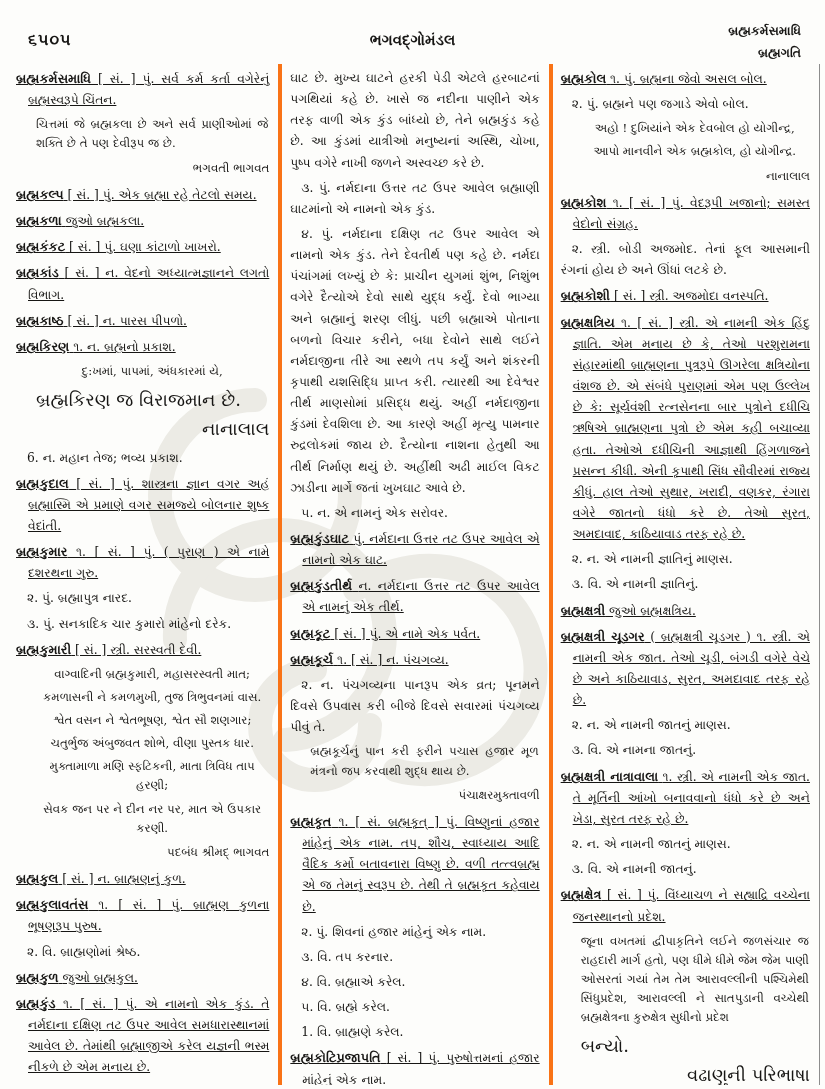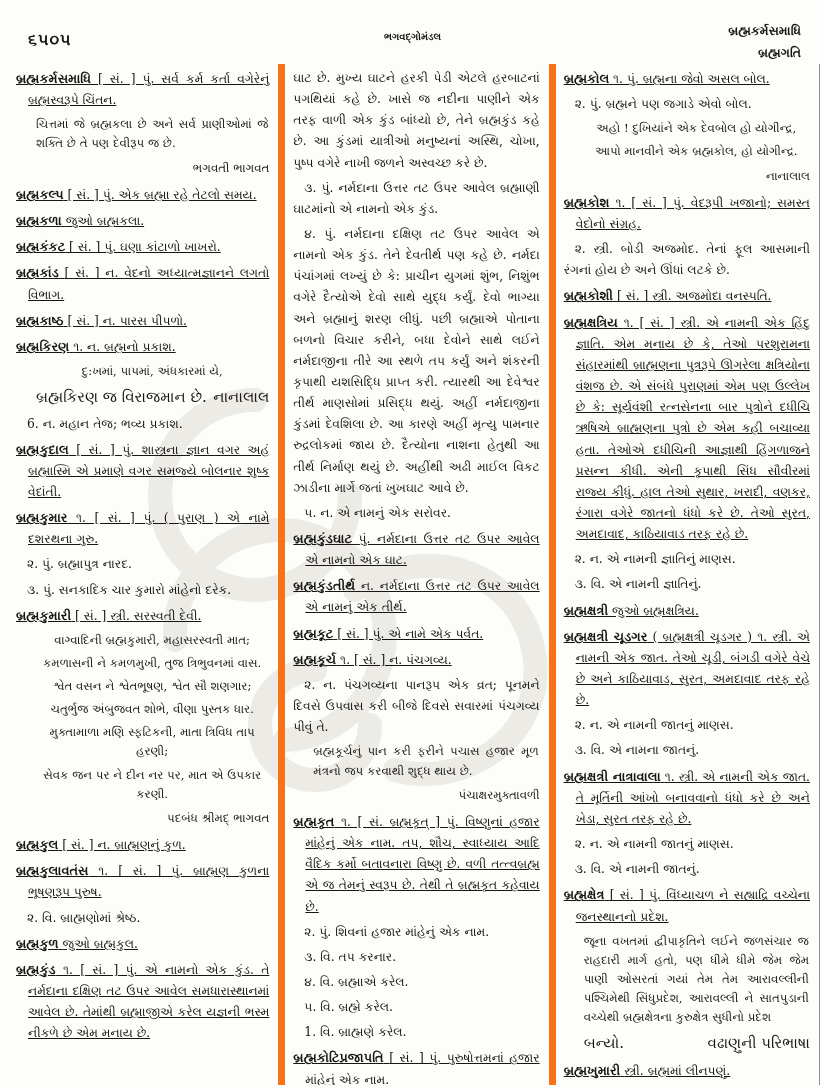--- a/index.html
+++ b/index.html
@@ -5,42 +5,42 @@
   html,body { margin:0; padding:0; background:#e9e7e2; }
   .page {
     position:relative; width:825px; height:1089px; margin:0 auto;
     background:#fdfdfb; overflow:hidden;
     font-family:"DejaVu Serif","Liberation Serif",serif;
     color:#171614;
   }
   
   .hdr { position:absolute; top:18px; left:0; right:0; height:50px; z-index:2; }
   .pageno { position:absolute; left:28px; top:12px; font-size:16px; font-weight:bold; letter-spacing:1px; }
-  .booktitle { position:absolute; left:0; right:0; top:13px; text-align:center; font-size:10px; font-weight:bold; }
+  .booktitle { position:absolute; left:0; right:0; top:13px; text-align:center; font-size:15px; font-weight:bold; }
   .guides { position:absolute; right:24px; top:2px; text-align:right; font-size:12.5px; font-weight:bold; line-height:1.75; }
   .guides span { display:block; }
   
   .wm { position:absolute; left:105px; top:340px; z-index:0; pointer-events:none; }
   
   .cols {
     position:absolute; top:64px; left:8px; right:5px; bottom:4px;
     display:flex; z-index:1; border-right:1px solid #8d8d8d;
   }
   .col { width:33.333%; padding:0 9px 0 8px; overflow:hidden; box-sizing:border-box; }
-  .col + .col { border-left:7px solid #f97316; }
+  .col + .col { border-left:4px solid #f97316; }
   
   .col p { margin:4px 0; font-size:12.3px; line-height:1.72; text-align:justify; }
   p.entry { padding-left:12px; text-indent:-12px;text-decoration:underline; }
   .headword { font-weight:bold; font-size:12.9px; }
   p.sense { text-indent:11px; }
   p.cont  { }
   p.quote { margin-left:20px; margin-right:1px; font-size:11.8px; line-height:1.62; text-align:center; }
   p.quote.just { text-align:justify; }
   p.attr  { text-align:right; font-size:11.8px; margin:1px 0 6px; }
-  p.qattr { display:flex; justify-content:space-between; margin-left:20px; font-size:15px; line-height:1.62; margin-top:1px; margin-bottom:4px; }
+  p.qattr { display:flex; justify-content:space-between; margin-left:20px; font-size:18px; line-height:1.62; margin-top:1px; margin-bottom:4px;flex-direction:column; }
   p.qattr .qa-right { text-align:right; }
 </style>
 </head>
 <body>
 
 <div class="page">
 
   <svg class="wm" width="470" height="480" viewBox="0 0 470 480" aria-hidden="true">
     <g fill="none" stroke="#ecebe5" stroke-width="24" stroke-linecap="round">
       <path d="M 150 60 A 95 95 0 1 0 245 155"></path>

